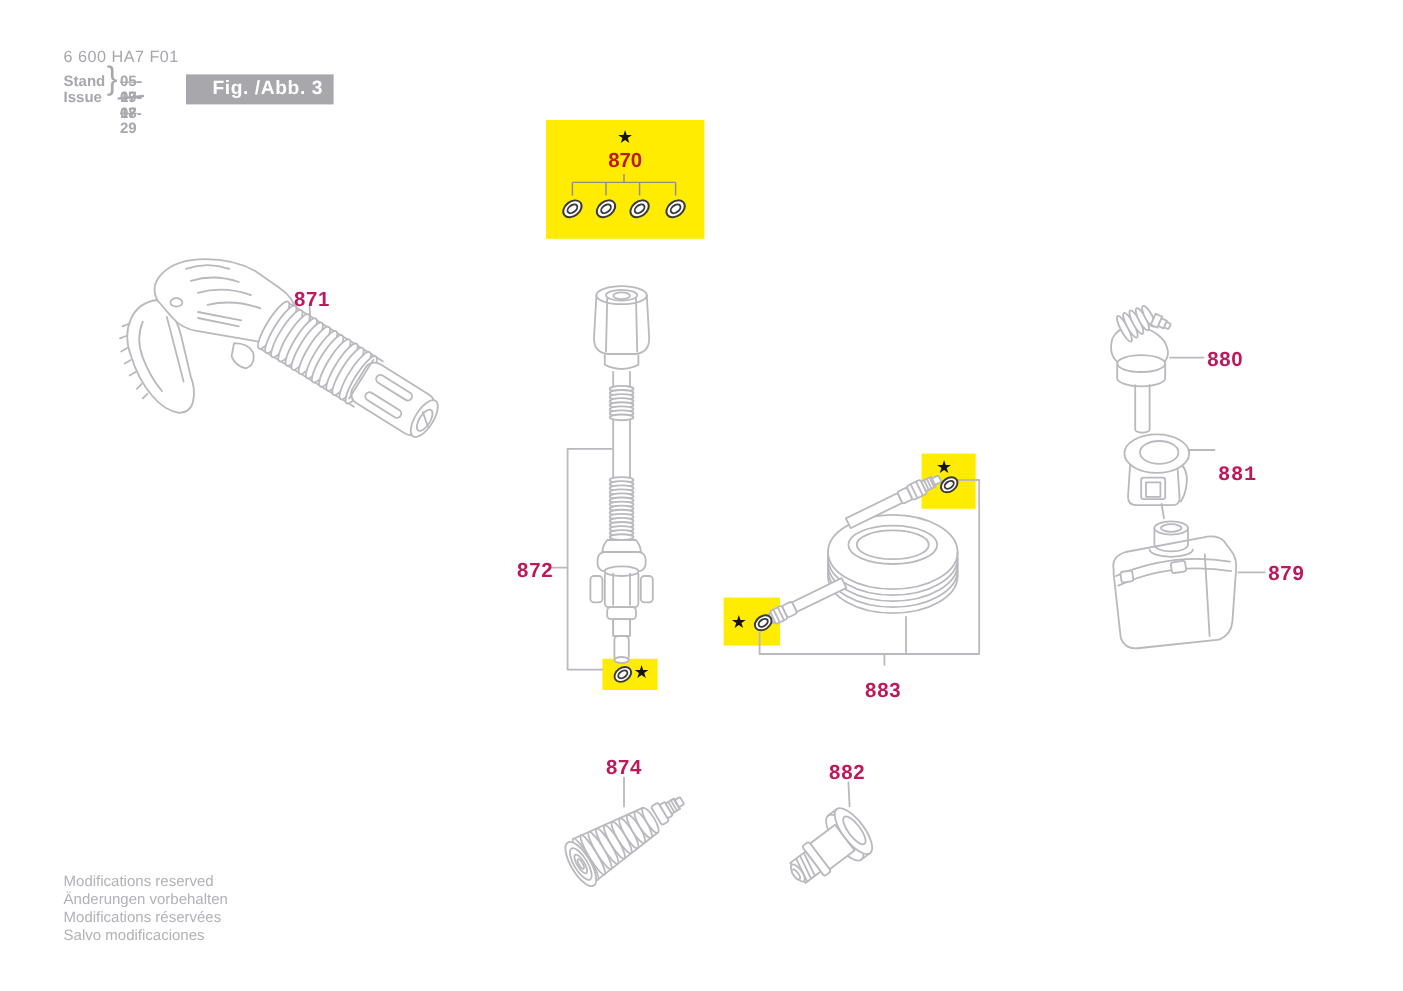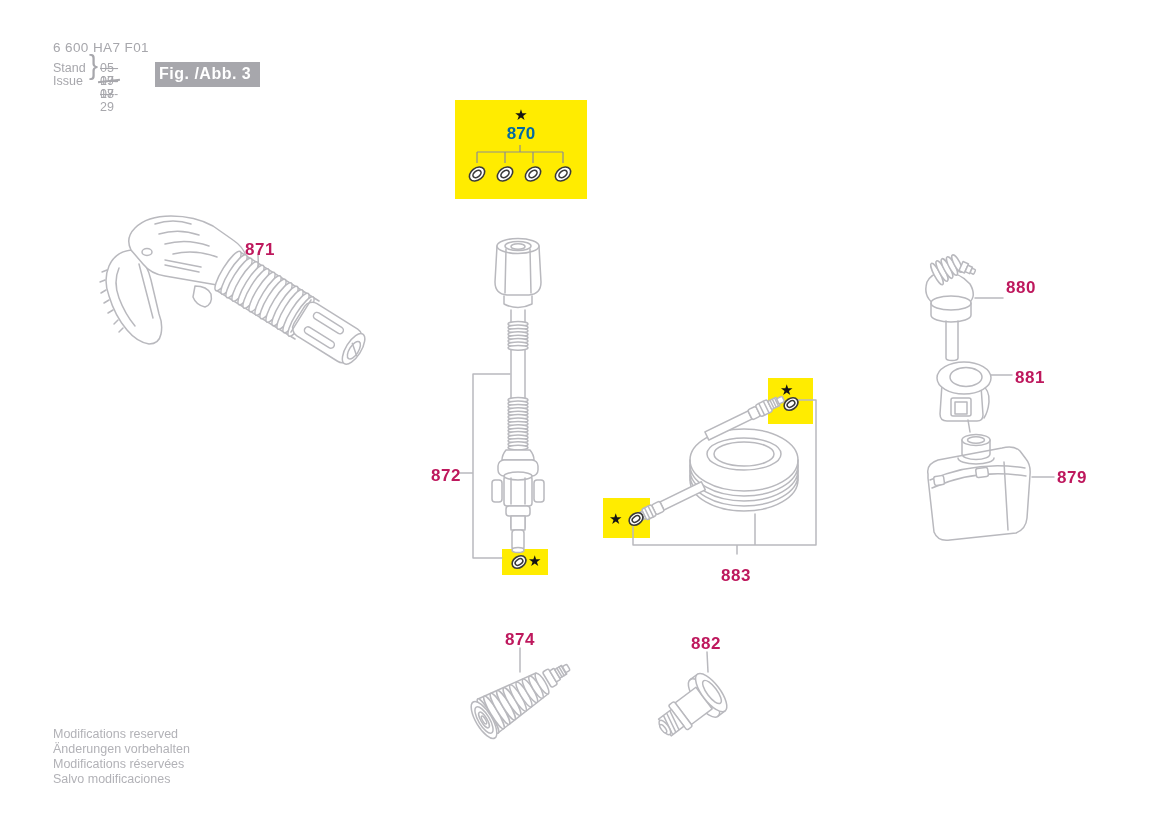--- a/index.html
+++ b/index.html
@@ -1,38 +1,38 @@
 <!DOCTYPE html>
 <html><head>
 <meta charset="utf-8">
 <style>
   html,body{margin:0;padding:0;background:#ffffff;}
   #stage{position:relative;width:1169px;height:826px;background:#ffffff;overflow:hidden;
          font-family:"Liberation Sans",sans-serif;}
   
   #type-number{position:absolute;left:53px;top:40px;font-size:13.5px;color:#a7a7ac;letter-spacing:.4px;}
   #revision{position:absolute;left:53px;top:62px;font-size:12.5px;color:#a7a7ac;line-height:13px;}
-  #revision .rev-row{height:13px;}
+  #revision .rev-row{height:13px;font-weight:bold;}
   #rev-brace{position:absolute;left:36px;top:-3px;font-size:27px;font-weight:400;color:#a7a7ac;}
   #rev-dates{position:absolute;left:47px;top:0;}
   .struck{position:relative;display:inline-block;text-decoration:line-through;}
   .struck::after{content:"";position:absolute;left:-2px;right:-2px;top:45%;height:2px;
                  background:#a7a7ac;transform:rotate(-6deg);}
   #figure-badge{position:absolute;left:155px;top:62px;background:#a7a7ac;color:#fff;
-                font-size:16px;font-weight:bold;padding:3px 9px 4px 4px;letter-spacing:.5px;}
+                font-size:16px;font-weight:bold;padding:3px 9px 4px 22px;letter-spacing:.5px;}
   
   .plabel{position:absolute;font-size:17px;font-weight:bold;color:#be185d;letter-spacing:.6px;
           text-align:center;line-height:1;}
   
   .hbox{position:absolute;background:#ffec00;}
   .star{position:absolute;font-size:15px;line-height:1;color:#141414;}
   
   #box870{left:455px;top:100px;width:132px;height:99px;text-align:center;}
   #box870 .star870{display:block;font-size:15px;color:#141414;margin-top:7px;line-height:1;}
-  #box870 .num870{display:block;font-size:17px;font-weight:bold;color:#0369a1;margin-top:3px;line-height:1;}
+  #box870 .num870{display:block;font-size:17px;font-weight:bold;color:#b91c1c;margin-top:3px;line-height:1;}
   
   #footer{position:absolute;left:53px;top:727px;font-size:12.5px;line-height:15px;color:#b2b2b7;}
   svg{position:absolute;overflow:visible;}
 </style>
 </head>
 <body>
 
 <div id="stage">
 
   <div id="type-number">6 600 HA7 F01</div>
@@ -319,22 +319,22 @@
       <ellipse cx="12" cy="10" rx="7.5" ry="5.5" transform="rotate(-35 12 10)"></ellipse>
       <ellipse cx="12" cy="10" rx="4.2" ry="2.7" transform="rotate(-35 12 10)"></ellipse>
     </g>
   </svg>
 
   <div class="plabel" style="left:240px;top:241px;width:40px;">871</div>
   <div class="plabel" style="left:427px;top:467px;width:38px;">872</div>
   <div class="plabel" style="left:712px;top:554px;width:48px;margin-top:13px;">883</div>
   <div class="plabel" style="left:498px;top:631px;width:44px;">874</div>
   <div class="plabel" style="left:684px;top:635px;width:44px;">882</div>
-  <div class="plabel" style="left:1006px;top:279px;width:40px;text-align:left;">880</div>
-  <div class="plabel" style="left:1015px;top:369px;width:40px;text-align:left;">881</div>
+  <div class="plabel" style="left:1006px;top:291px;width:40px;text-align:left;">880</div>
+  <div class="plabel" style="left:1015px;top:388px;width:40px;text-align:left;font-family:Liberation Mono, monospace;">881</div>
   <div class="plabel" style="left:1052px;top:469px;width:40px;text-align:center;">879</div>
 
   <div id="footer">
     <div>Modifications reserved</div>
     <div>Änderungen vorbehalten</div>
     <div>Modifications réservées</div>
     <div>Salvo modificaciones</div>
   </div>
 
 </div>

